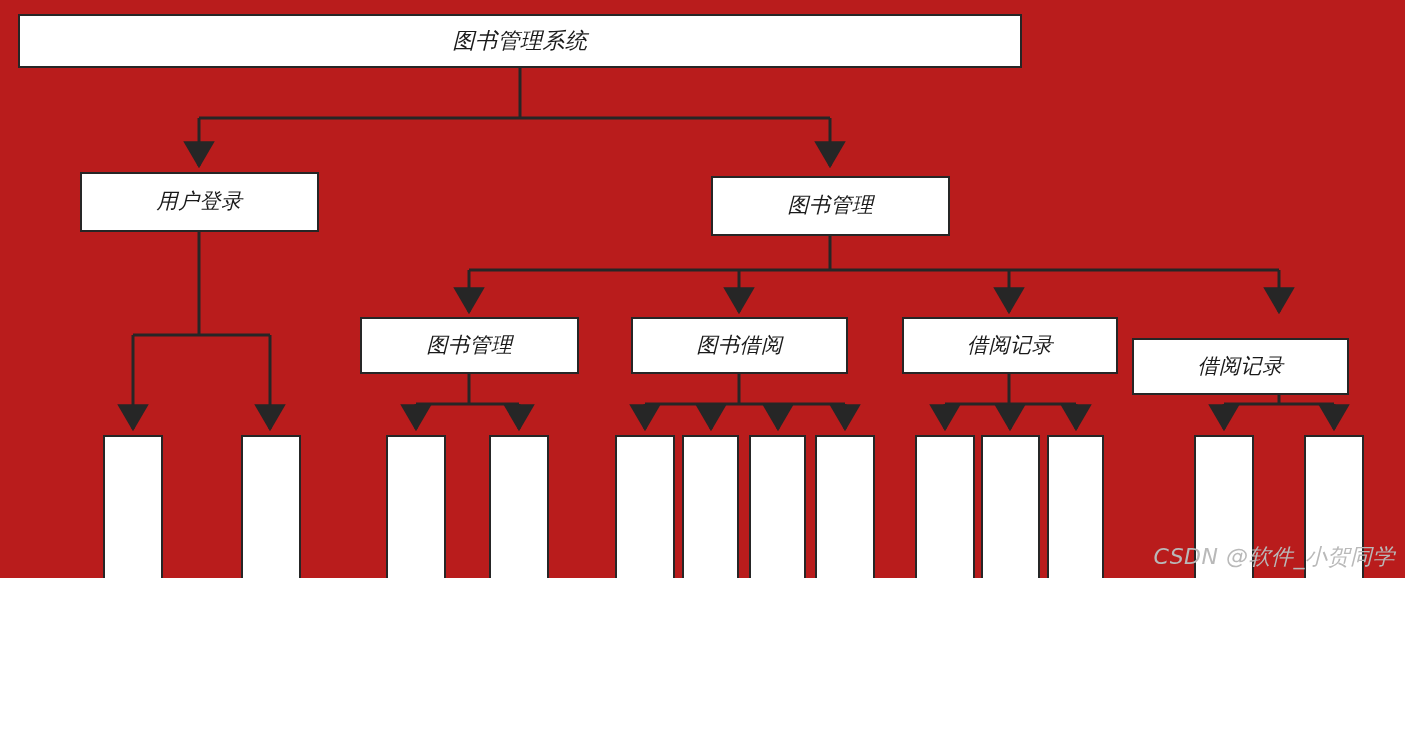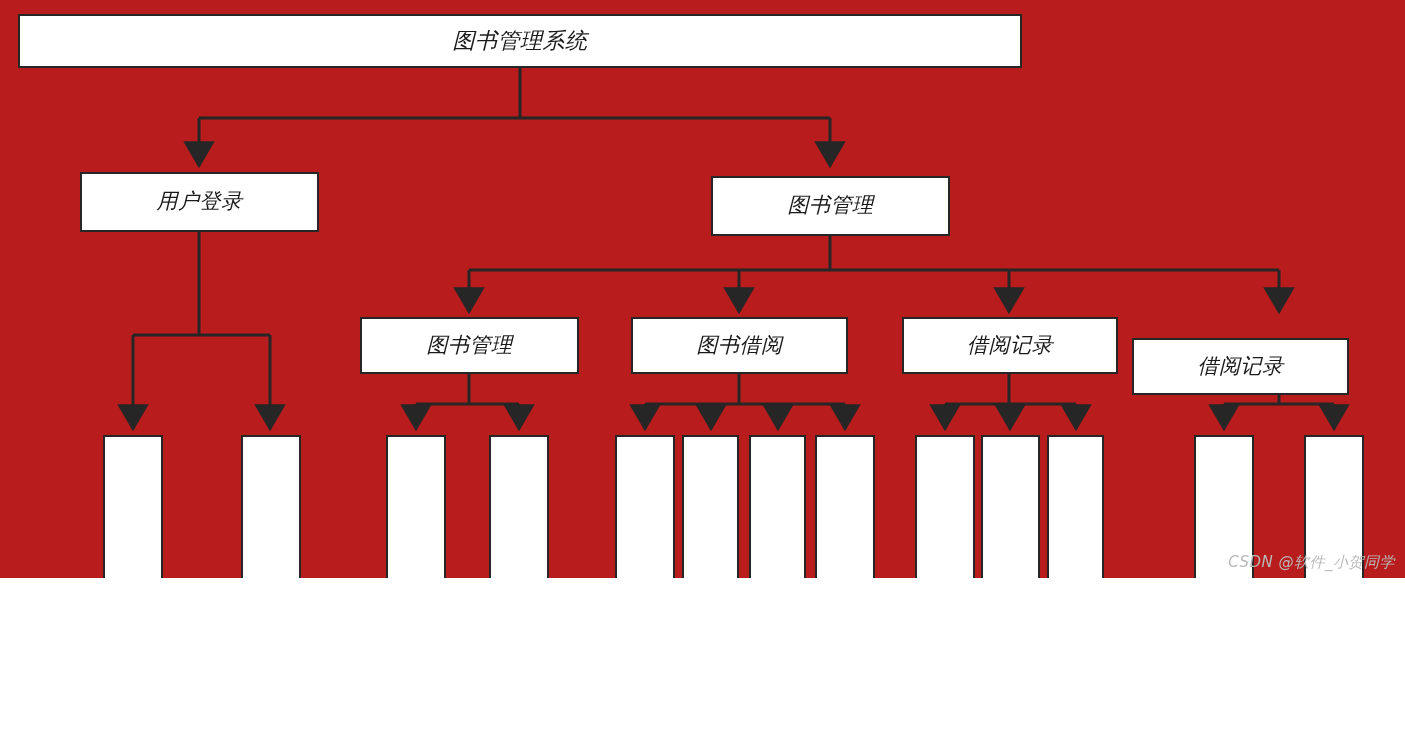--- a/index.html
+++ b/index.html
@@ -65,21 +65,21 @@
     display: block;
   }
   .node.v.mid {
     align-items: center;
     padding-top: 0;
   }
   #watermark {
     position: absolute;
     right: 10px;
     bottom: 6px;
-    font-size: 15px;
+    font-size: 22px;
     color: #b9b9b9;
     letter-spacing: 0.5px;
     z-index: 3;
     white-space: nowrap;
   }
 </style>
 </head>
 <body>
 
 <div id="diagram-root">

